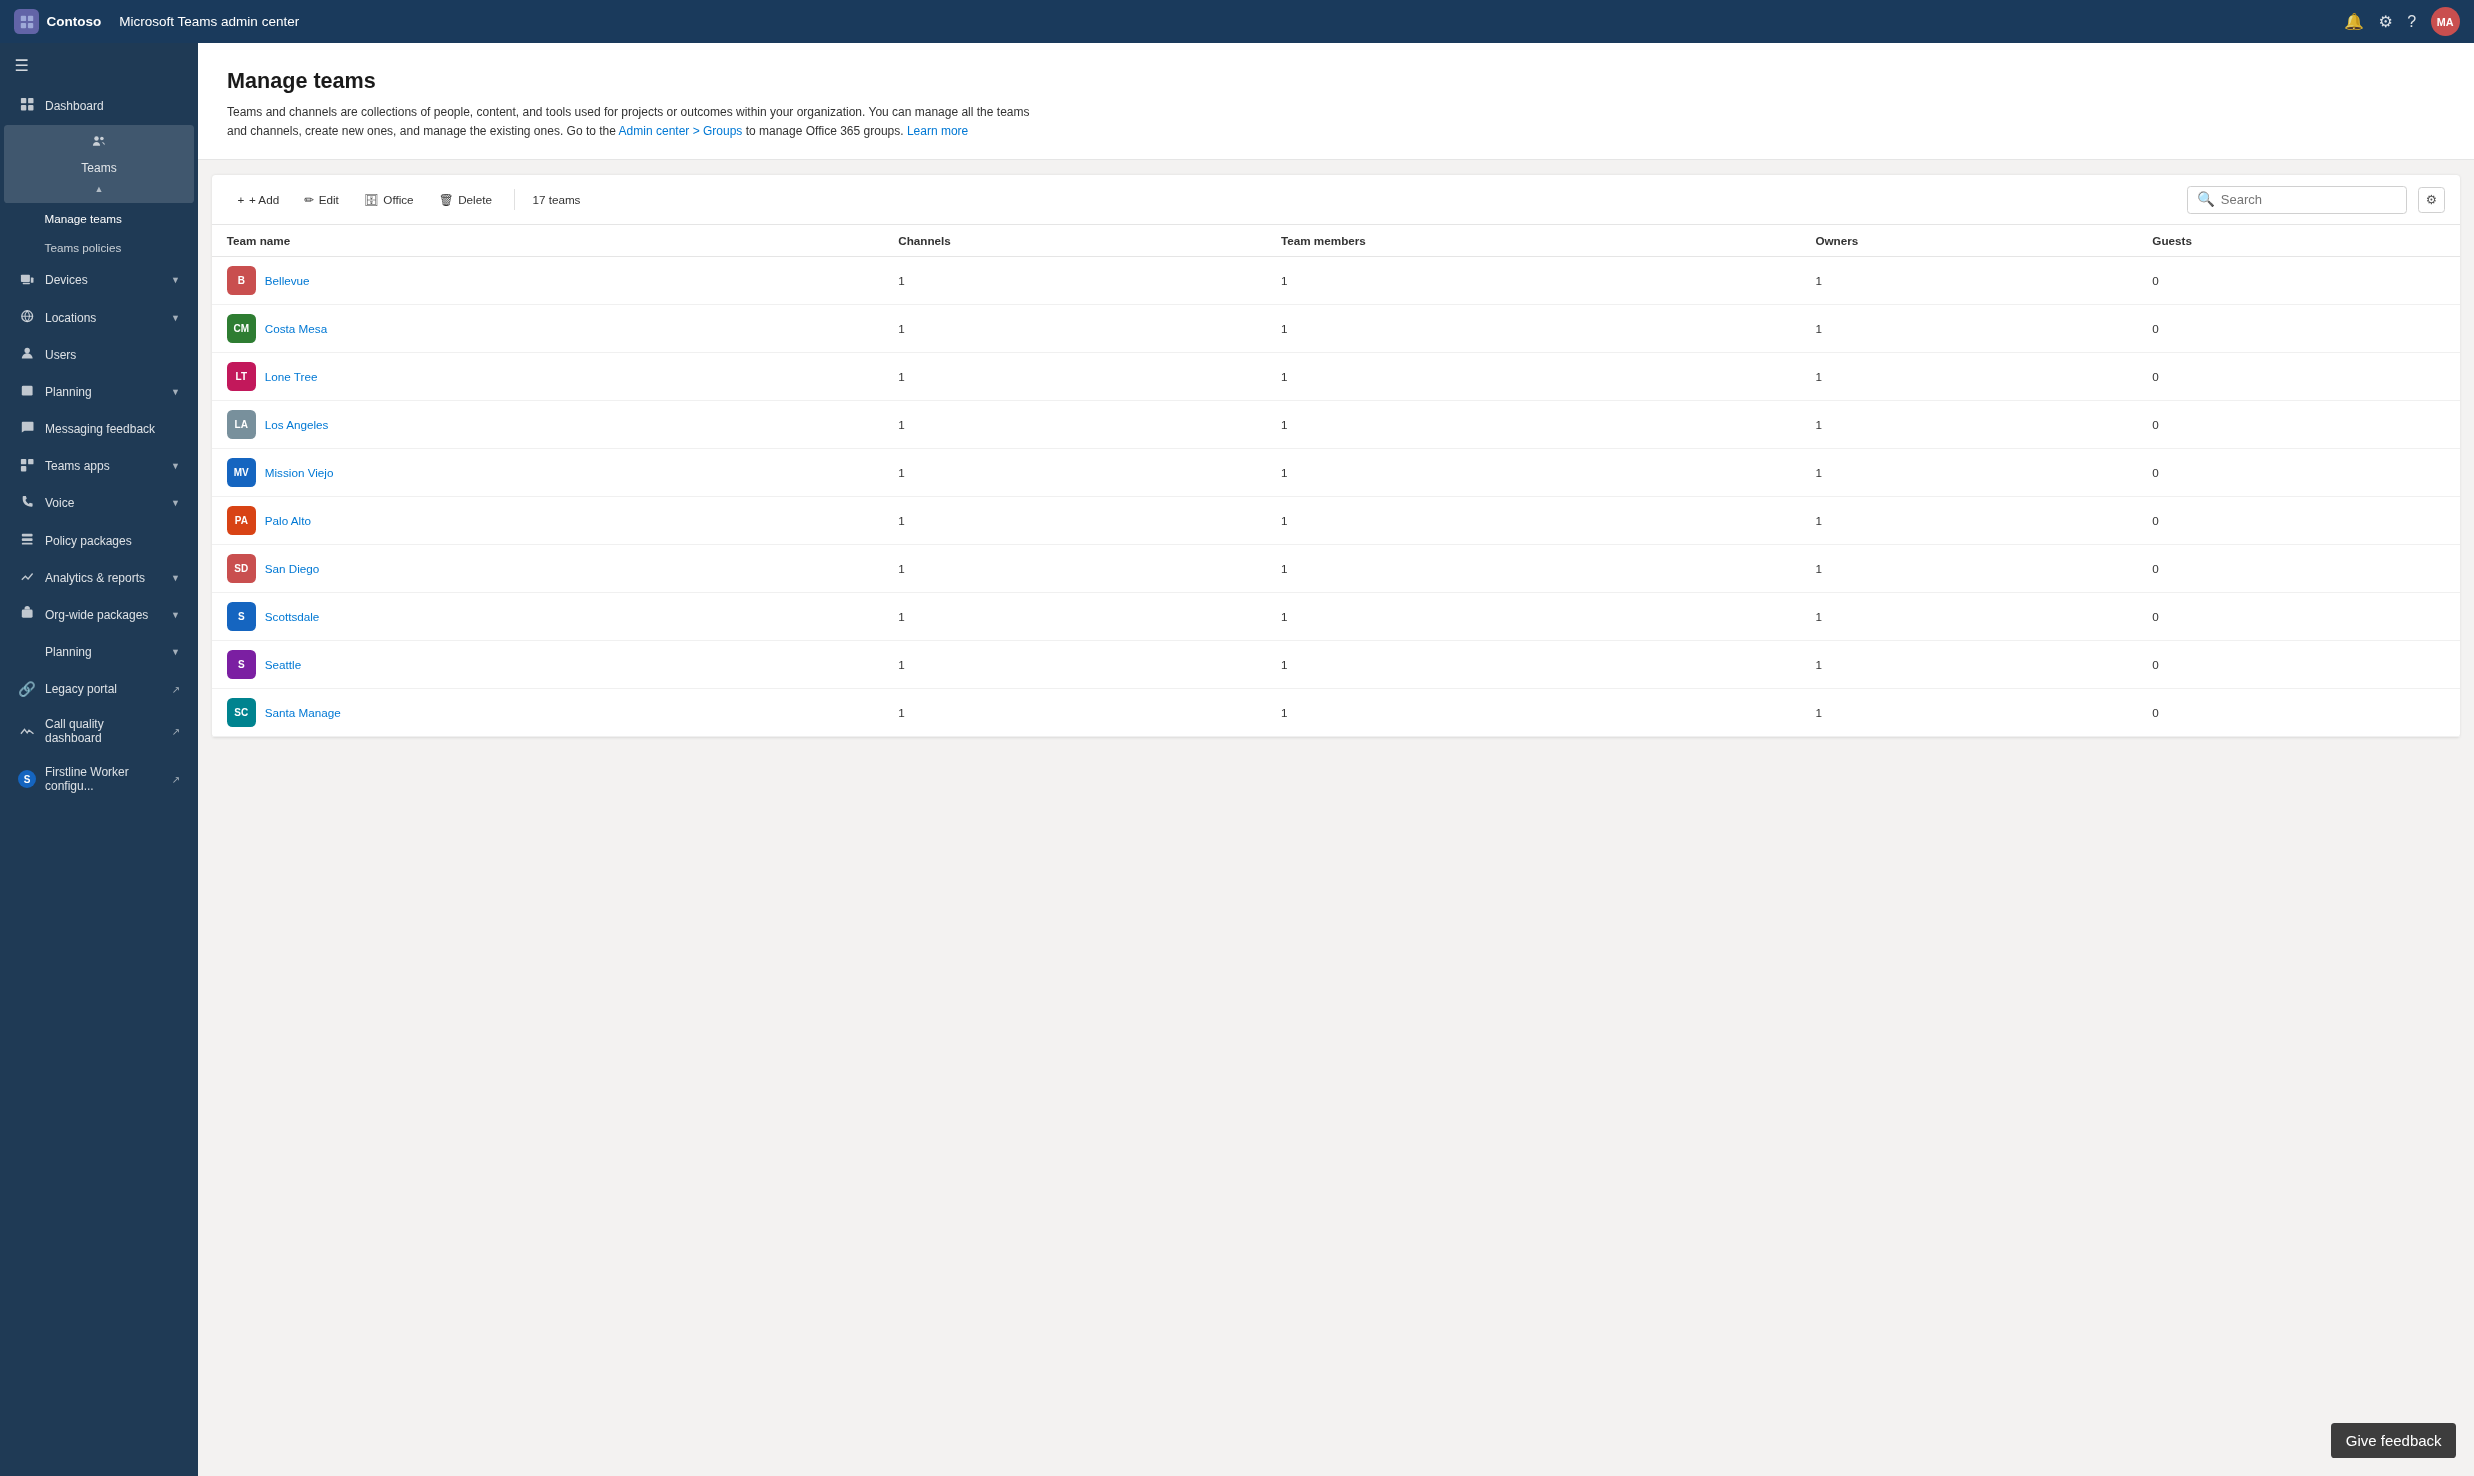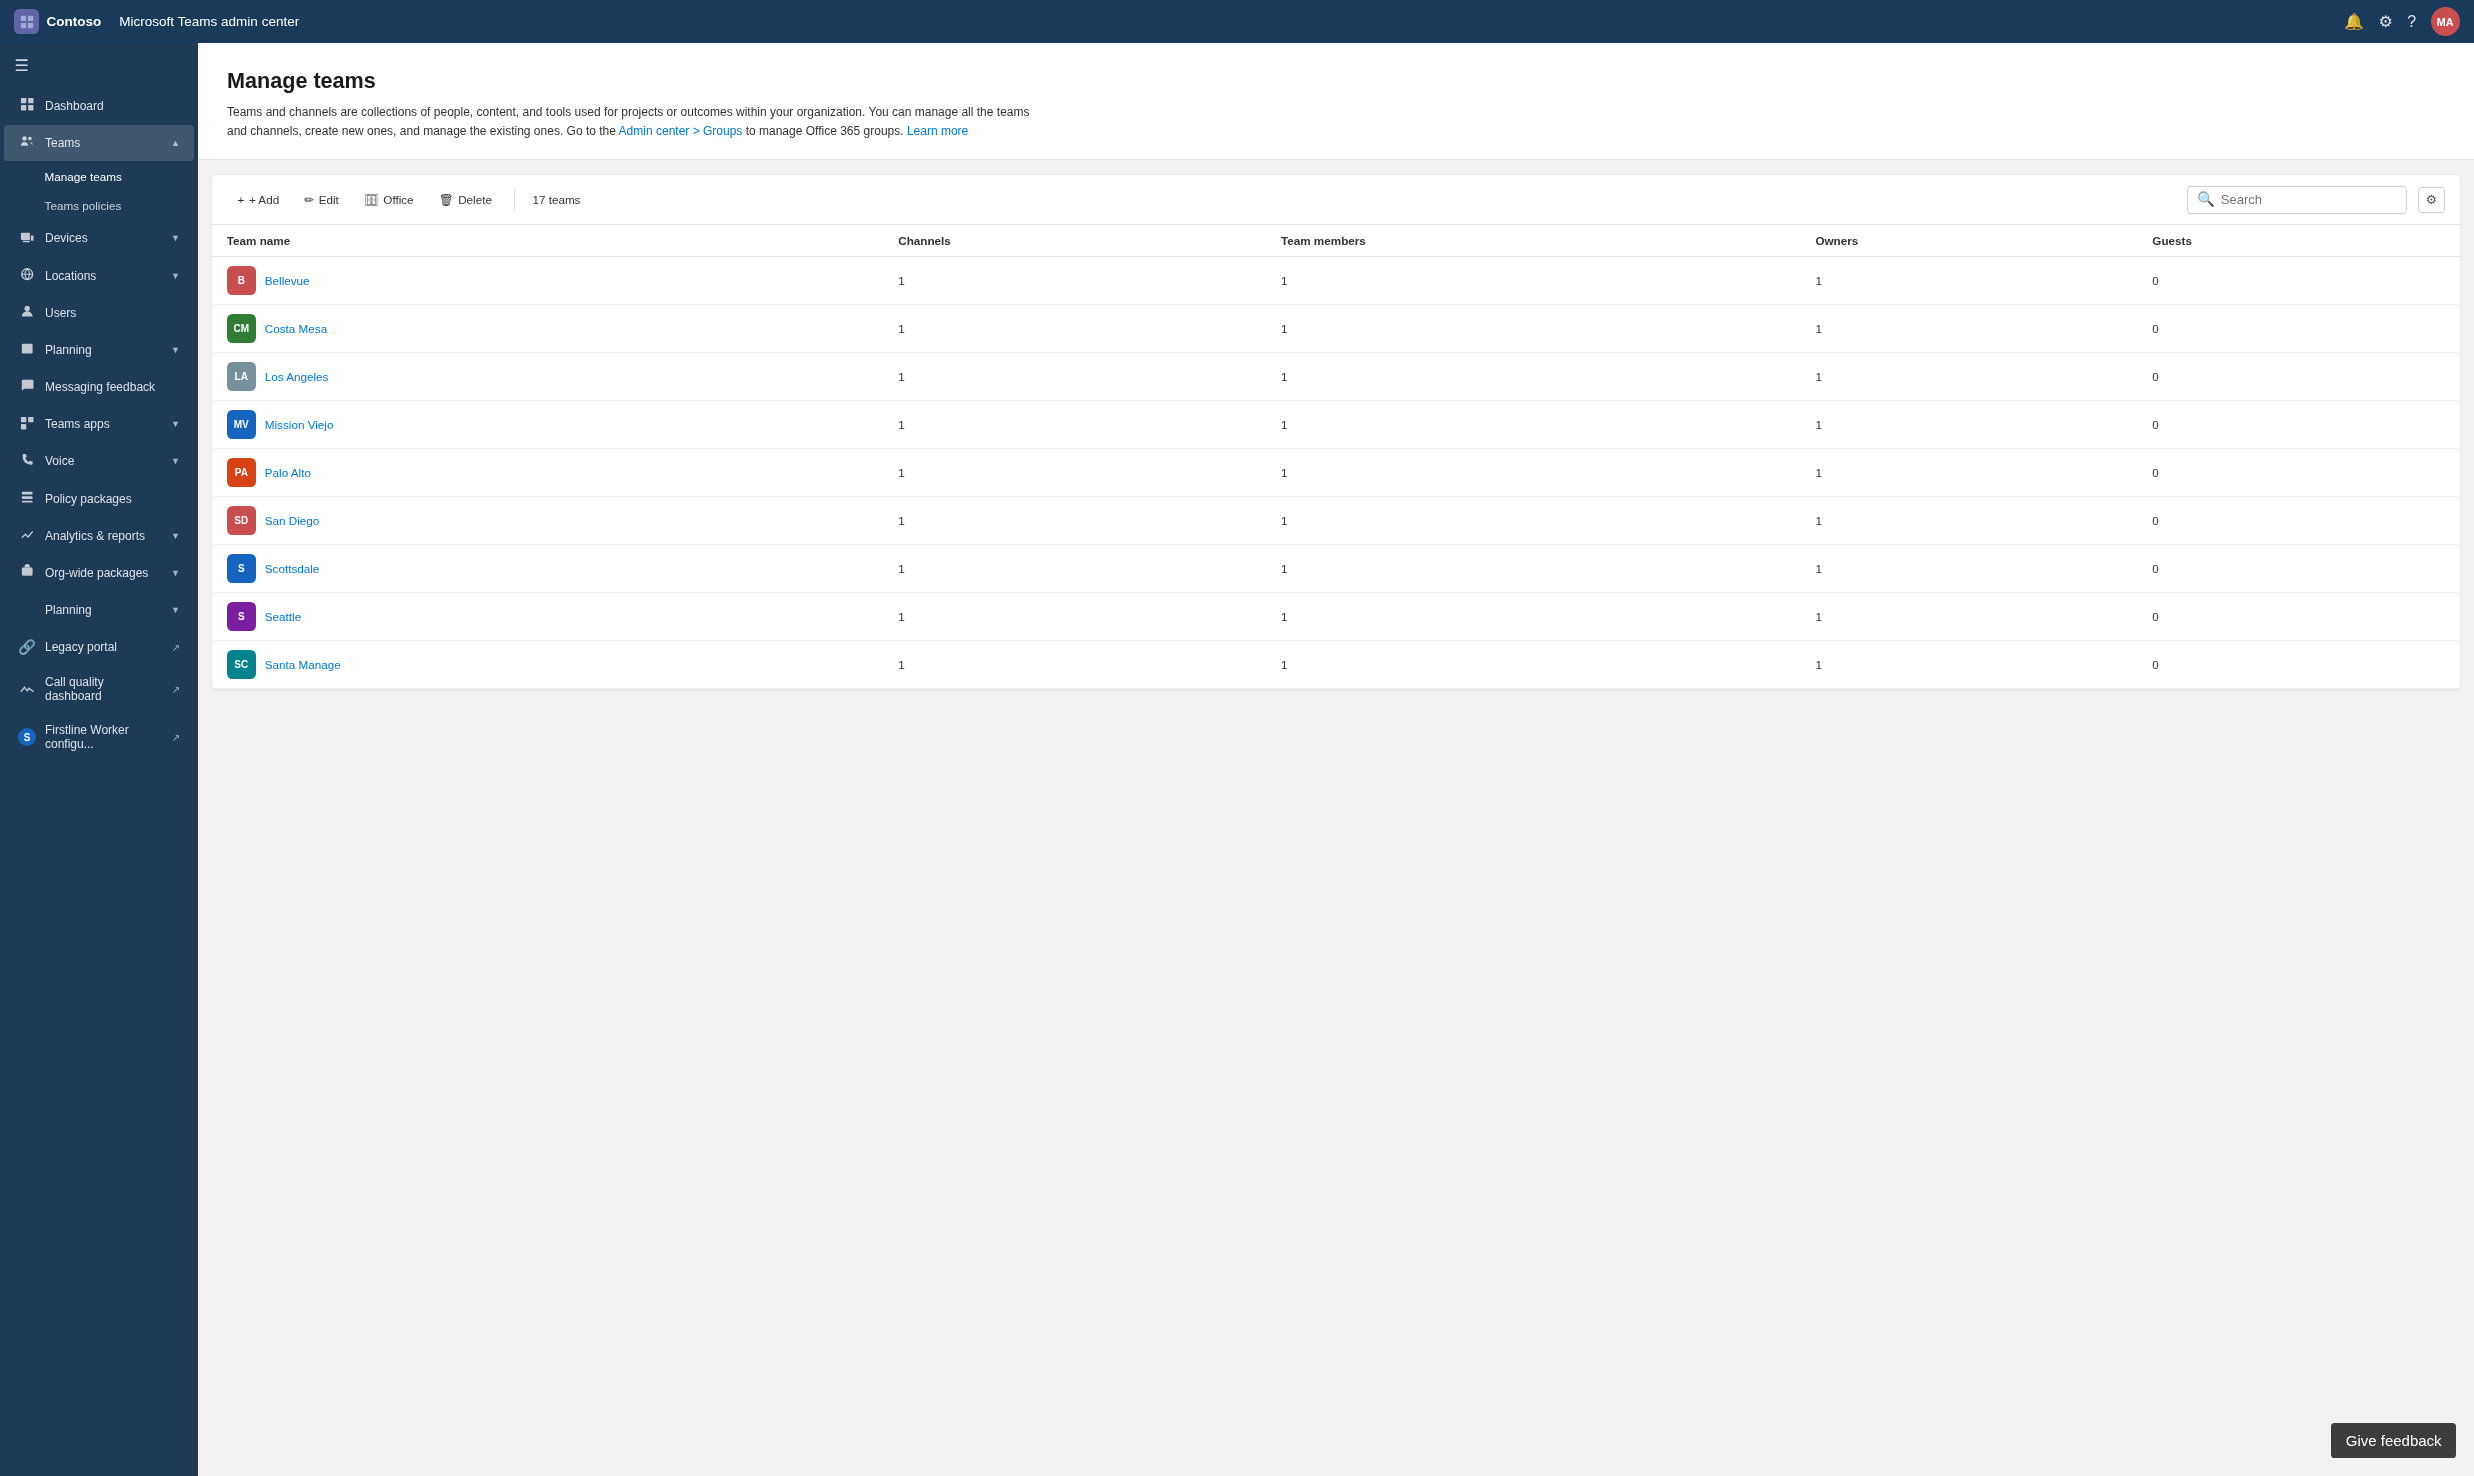--- a/index.html
+++ b/index.html
@@ -88,21 +88,21 @@
       align-items: center;
       padding: 9px 14.4px;
       cursor: pointer;
       font-size: 12px;
       color: rgba(255,255,255,0.85);
       border-radius: 3.6px;
       margin: 0.9px 3.6px;
       gap: 9px;
       position: relative;
     }
-    .sidebar-nav-item.active { background: rgba(255,255,255,0.15); }
+    .sidebar-nav-item.active { background: rgba(255,255,255,0.15); flex-direction: column; }
     .sidebar-nav-item .nav-icon { font-size: 14.4px; min-width: 18px; text-align: center; }
     .sidebar-nav-item .nav-label { flex: 1; }
     .sidebar-nav-item .chevron { font-size: 9px; color: rgba(255,255,255,0.6); }
 
     .sidebar-sub-item {
       display: flex;
       align-items: center;
       padding: 7.2px 14.4px 7.2px 41px;
       cursor: pointer;
       font-size: 11.7px;
@@ -509,20 +509,32 @@
       </div>
     </td>
                 <td>1</td>
                 <td>1</td>
                 <td>1</td>
                 <td>0</td>
               </tr>
               <tr>
                 <td>
       <div class="team-name-cell">
+        <div class="team-avatar" style="background:#c2185b">LT</div>
+        <a href="#" class="team-link">Lone Tree</a>
+      </div>
+    </td>
+                <td>1</td>
+                <td>1</td>
+                <td>1</td>
+                <td>0</td>
+              </tr>
+              <tr>
+                <td>
+      <div class="team-name-cell">
         <div class="team-avatar" style="background:#78909c">LA</div>
         <a href="#" class="team-link">Los Angeles</a>
       </div>
     </td>
                 <td>1</td>
                 <td>1</td>
                 <td>1</td>
                 <td>0</td>
               </tr>
               <tr>

